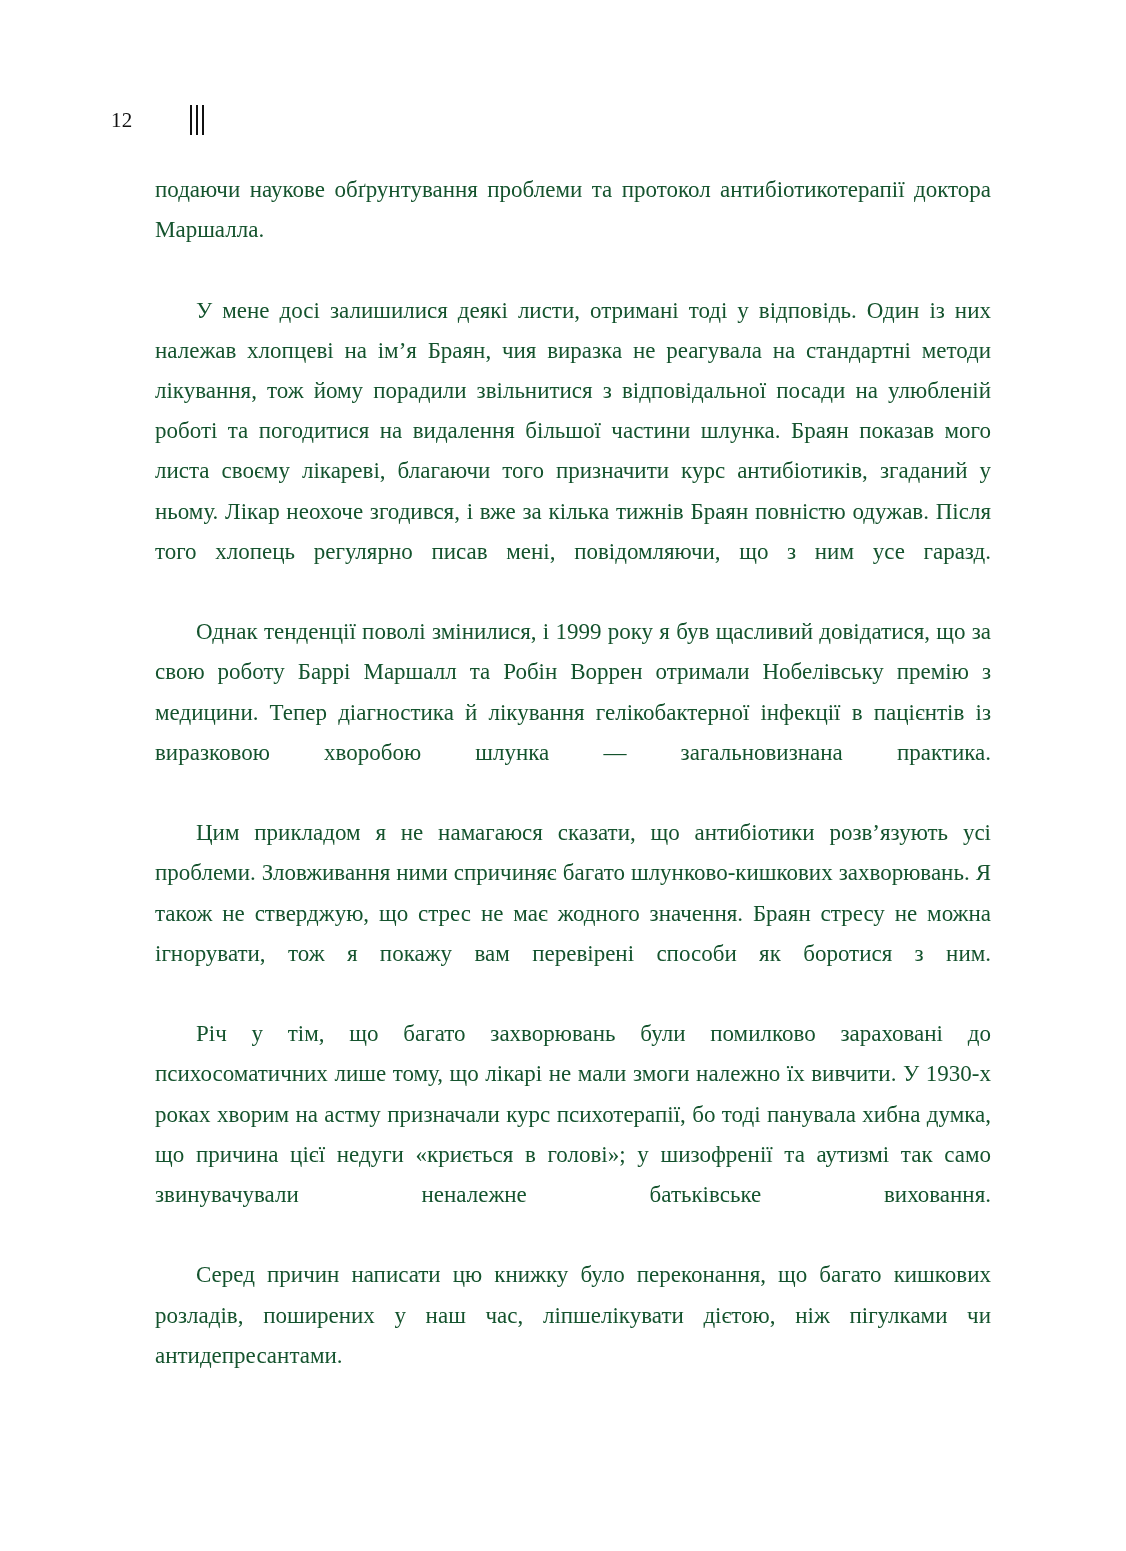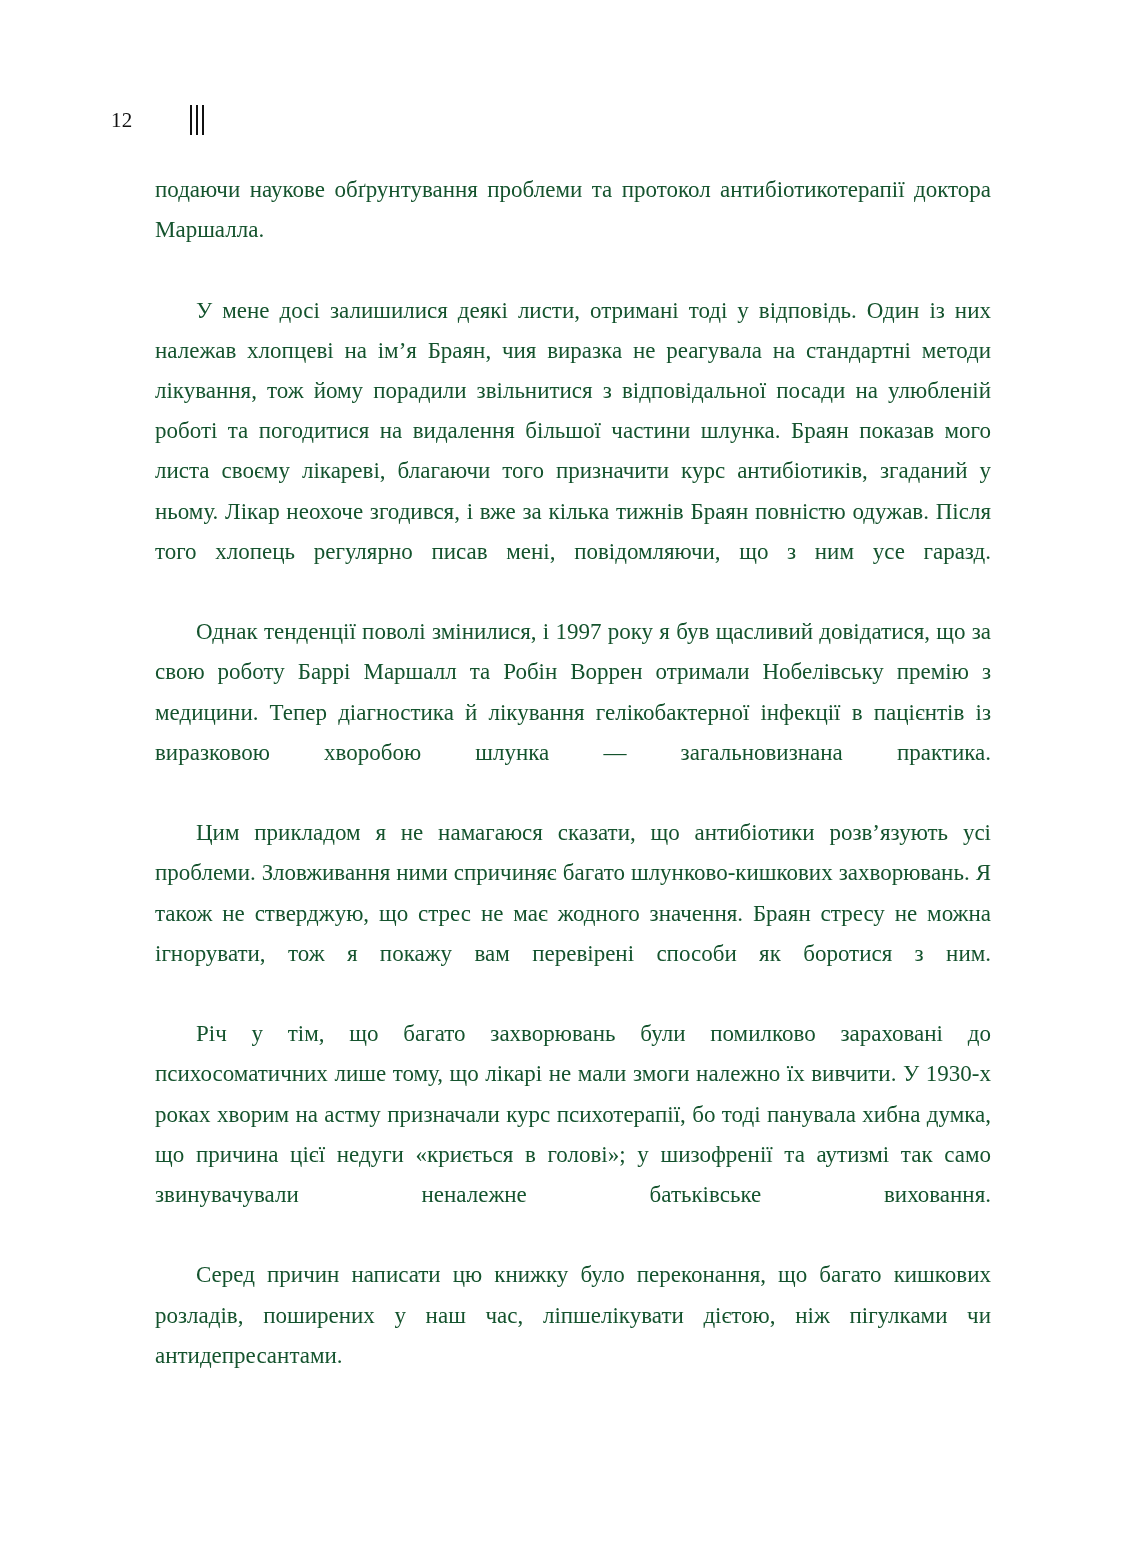--- a/index.html
+++ b/index.html
@@ -94,20 +94,20 @@
     <span class="head-rule">
       <i></i>
         <i></i>
         <i></i>
     </span>
   </div>
 
   <div class="textblock">
     <p class="para cont">подаючи наукове обґрунтування проблеми та протокол анти­біотикотерапії доктора Маршалла.</p>
     <p class="para indent">У мене досі залишилися деякі листи, отримані тоді у від­повідь. Один із них належав хлопцеві на ім’я Браян, чия ви­разка не реагувала на стандартні методи лікування, тож йому порадили звільнитися з відповідальної посади на улюбленій роботі та погодитися на видалення більшої частини шлунка. Браян показав мого листа своєму лікареві, благаючи того при­значити курс антибіотиків, згаданий у ньому. Лікар неохоче згодився, і вже за кілька тижнів Браян повністю одужав. Після того хлопець регулярно писав мені, повідомляючи, що з ним усе гаразд.</p>
-    <p class="para indent">Однак тенденції поволі змінилися, і 1997 року я був щасли­вий довідатися, що за свою роботу Баррі Маршалл та Робін Воррен отримали Нобелівську премію з медицини. Тепер діа­гностика й лікування гелікобактерної інфекції в пацієнтів із виразковою хворобою шлунка — загальновизнана практика.</p>
+    <p class="para indent">Однак тенденції поволі змінилися, і 1999 року я був щасли­вий довідатися, що за свою роботу Баррі Маршалл та Робін Воррен отримали Нобелівську премію з медицини. Тепер діа­гностика й лікування гелікобактерної інфекції в пацієнтів із виразковою хворобою шлунка — загальновизнана практика.</p>
     <p class="para indent">Цим прикладом я не намагаюся сказати, що антибіотики розв’язують усі проблеми. Зловживання ними спричиняє бага­то шлунково-кишкових захворювань. Я також не стверджую, що стрес не має жодного значення. Браян стресу не можна ігнорува­ти, тож я покажу вам перевірені способи як боротися з ним.</p>
     <p class="para indent">Річ у тім, що багато захворювань були помилково зарахова­ні до психосоматичних лише тому, що лікарі не мали змоги належно їх вивчити. У 1930-х роках хворим на астму призна­чали курс психотерапії, бо тоді панувала хибна думка, що при­чина цієї недуги «криється в голові»; у шизофренії та аутизмі так само звинувачували неналежне батьківське виховання.</p>
     <p class="para indent">Серед причин написати цю книжку було переконання, що багато кишкових розладів, поширених у наш час, ліпшеліку­вати дієтою, ніж пігулками чи антидепресантами.</p>
 
   </div>
 
 </div>
 
 </body></html>

